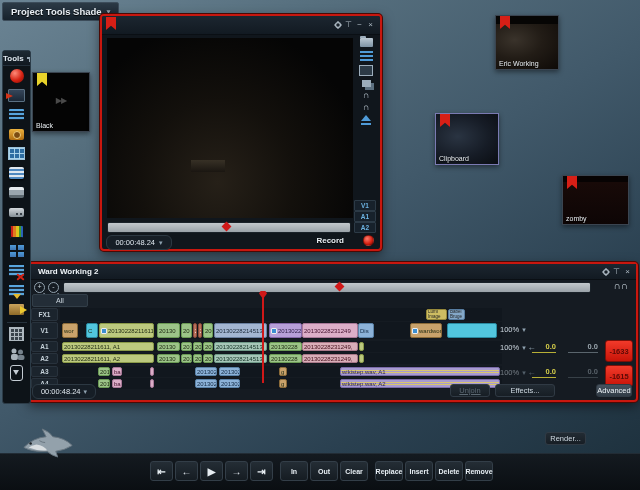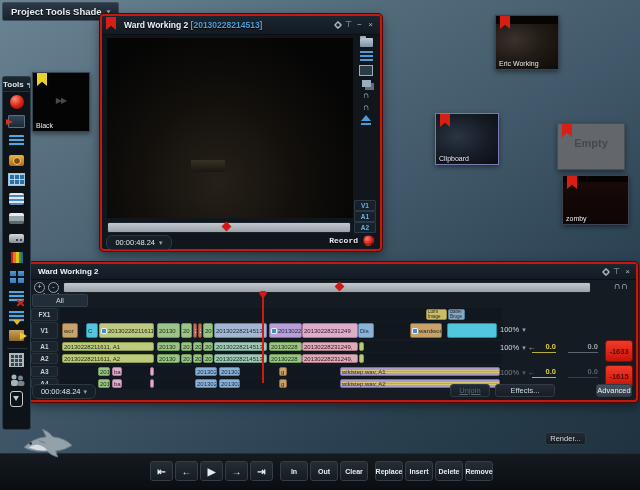--- a/index.html
+++ b/index.html
@@ -9,21 +9,21 @@
   
   .topbar{position:absolute;left:2px;top:2px;height:17px;display:flex;z-index:5;}
   .proj-btn{height:17px;padding:0 8px;background:linear-gradient(#2c3a46,#17222c);
     border:1px solid #3c4c5a;border-radius:2px;display:flex;align-items:center;gap:5px;
     font-size:9.5px;font-weight:bold;color:#e8eef3;text-shadow:0 1px 1px #000;}
   .room-btn{height:17px;width:98px;margin-left:1px;background:#17212b;border:1px solid #32424e;
     border-radius:2px;display:flex;align-items:center;justify-content:center;gap:14px;
     font-size:9px;color:#cfd9e1;}
   .caret{font-size:7px;color:#8fa2b0;}
   
-  .tools{position:absolute;left:2px;top:76px;width:27px;height:352px;background:#0d1318;
+  .tools{position:absolute;left:2px;top:50px;width:27px;height:352px;background:#0d1318;
     border:1px solid #2c3c48;border-radius:3px;z-index:20;display:flex;flex-direction:column;align-items:center;}
   .tools-hd{width:100%;height:14px;display:flex;align-items:center;justify-content:center;gap:3px;
     font-size:8px;font-weight:bold;color:#dfe7ee;background:linear-gradient(#1d2932,#101820);border-bottom:1px solid #232f3a;}
   .pinbar{width:5px;height:2px;background:#93a2ae;position:relative;}
   .pinbar::after{content:"";position:absolute;left:2px;top:2px;width:1px;height:3px;background:#93a2ae;}
   .tool-item{width:24px;height:19.5px;display:flex;align-items:center;justify-content:center;}
   .tool-sep{width:20px;height:1px;background:#26323c;margin:2px 0;}
   .ti-record{width:14px;height:14px;border-radius:50%;background:radial-gradient(circle at 35% 30%,#ff8a78,#d42112 55%,#7a0d04);}
   .ti-import{width:15px;height:11px;background:linear-gradient(#35465a,#1b2836);border:1px solid #5a7082;border-radius:1px;position:relative;}
   .ti-import::before{content:"";position:absolute;left:-3px;top:3px;border-left:7px solid #d33318;border-top:3px solid transparent;border-bottom:3px solid transparent;}
@@ -85,21 +85,21 @@
   .vi-copy{width:9px;height:7px;background:#9cadbb;box-shadow:3px 3px 0 #5c7080;}
   .vi-arc{font-size:9px;color:#b9c6d0;line-height:8px;font-weight:bold;}
   .vi-exp{width:0;height:0;border-bottom:6px solid #4f9bd8;border-left:5px solid transparent;border-right:5px solid transparent;position:relative;margin-bottom:3px;}
   .vi-exp::after{content:"";position:absolute;left:-5px;top:8px;width:10px;height:2px;background:#4f9bd8;}
   .trkbtn{position:absolute;right:4px;width:20px;height:9px;background:#17212b;border:1px solid #2c3a46;border-radius:1px;
     font-size:6.5px;font-weight:bold;color:#6db3e2;display:flex;align-items:center;justify-content:center;}
   .vscrub{position:absolute;left:5px;top:206px;width:242px;height:9px;background:linear-gradient(#c2c8cc,#9aa2a8);border-radius:2px;border:1px solid #1a2229;}
   .diamond{position:absolute;width:7px;height:7px;background:#d01818;transform:rotate(45deg);}
   .vtc{position:absolute;left:4px;top:219px;width:64px;height:13px;background:#161e26;border:1px solid #2c3842;border-radius:6px;
     font-size:7.5px;color:#dfe7ee;display:flex;align-items:center;justify-content:center;gap:4px;}
-  .record-row{position:absolute;right:6px;top:219px;display:flex;align-items:center;gap:5px;font-family:Liberation Mono, monospace;}
+  .record-row{position:absolute;right:6px;top:219px;display:flex;align-items:center;gap:19px;}
   .rec-label{font-size:8px;font-weight:bold;color:#e8eef3;text-shadow:0 1px 1px #000;}
   .rec-dot{width:9px;height:9px;border-radius:50%;background:radial-gradient(circle at 35% 30%,#ff7a6a,#d41f10 60%,#6e0a04);border:1px solid #30090550;}
   
   .tl{position:absolute;left:28px;top:262px;width:606px;height:136px;background:#151b22;
     border:2px solid #c8170f;border-radius:4px;box-shadow:0 0 0 1px #4a0a05,0 4px 12px rgba(0,0,0,.5);z-index:15;}
   .tl-title{position:absolute;left:0;top:0;right:0;height:15px;background:linear-gradient(#1c2630,#121a22);border-bottom:1px solid #0a0f14;}
   .tl-name{position:absolute;left:8px;top:3px;font-size:8px;font-weight:bold;color:#eef3f7;}
   .tl-zoomrow{position:absolute;left:0;top:16px;right:0;height:14px;}
   .mag{position:relative;display:inline-block;width:9px;height:9px;border:1px solid #93a2ae;border-radius:50%;margin-right:3px;
     font-size:7px;color:#c6d2da;text-align:center;line-height:8px;}
@@ -233,33 +233,28 @@
     <span class="label">Black</span>
   </div>
   <div class="tile tile-eric">
     <span class="bookmark"></span>
     <span class="label">Eric Working</span>
   </div>
   <div class="tile tile-clip">
     <span class="bookmark"></span>
     <span class="label">Clipboard</span>
   </div>
-  <div class="tile tile-empty">
-    <span class="bookmark"></span>
-    <span class="empty-txt">Empty</span>
-  </div>
   <div class="tile tile-zomby">
     <span class="bookmark"></span>
     <span class="label">zomby</span>
   </div>
 
   <div class="viewer">
     <div class="vw-title">
       <span class="bookmark"></span>
-      <span class="vw-name"><span>Ward Working 2</span> <span class="vw-id">[20130228214513]</span></span>
       <svg class="winico gear" style="right:38px;top:5px;" viewBox="0 0 8 8">
           <circle cx="4" cy="4" r="2.4" fill="none" stroke="#aebac4" stroke-width="1.3"></circle>
           <path d="M4 0v2M4 6v2M0 4h2M6 4h2" stroke="#aebac4" stroke-width="1.2"></path>
         </svg>
       <span class="winico" style="right:28px;">⊤</span>
       <span class="winico" style="right:18px;">−</span>
       <span class="winico" style="right:7px;">×</span>
     </div>
     <div class="video"></div>
     <div class="vcol">

